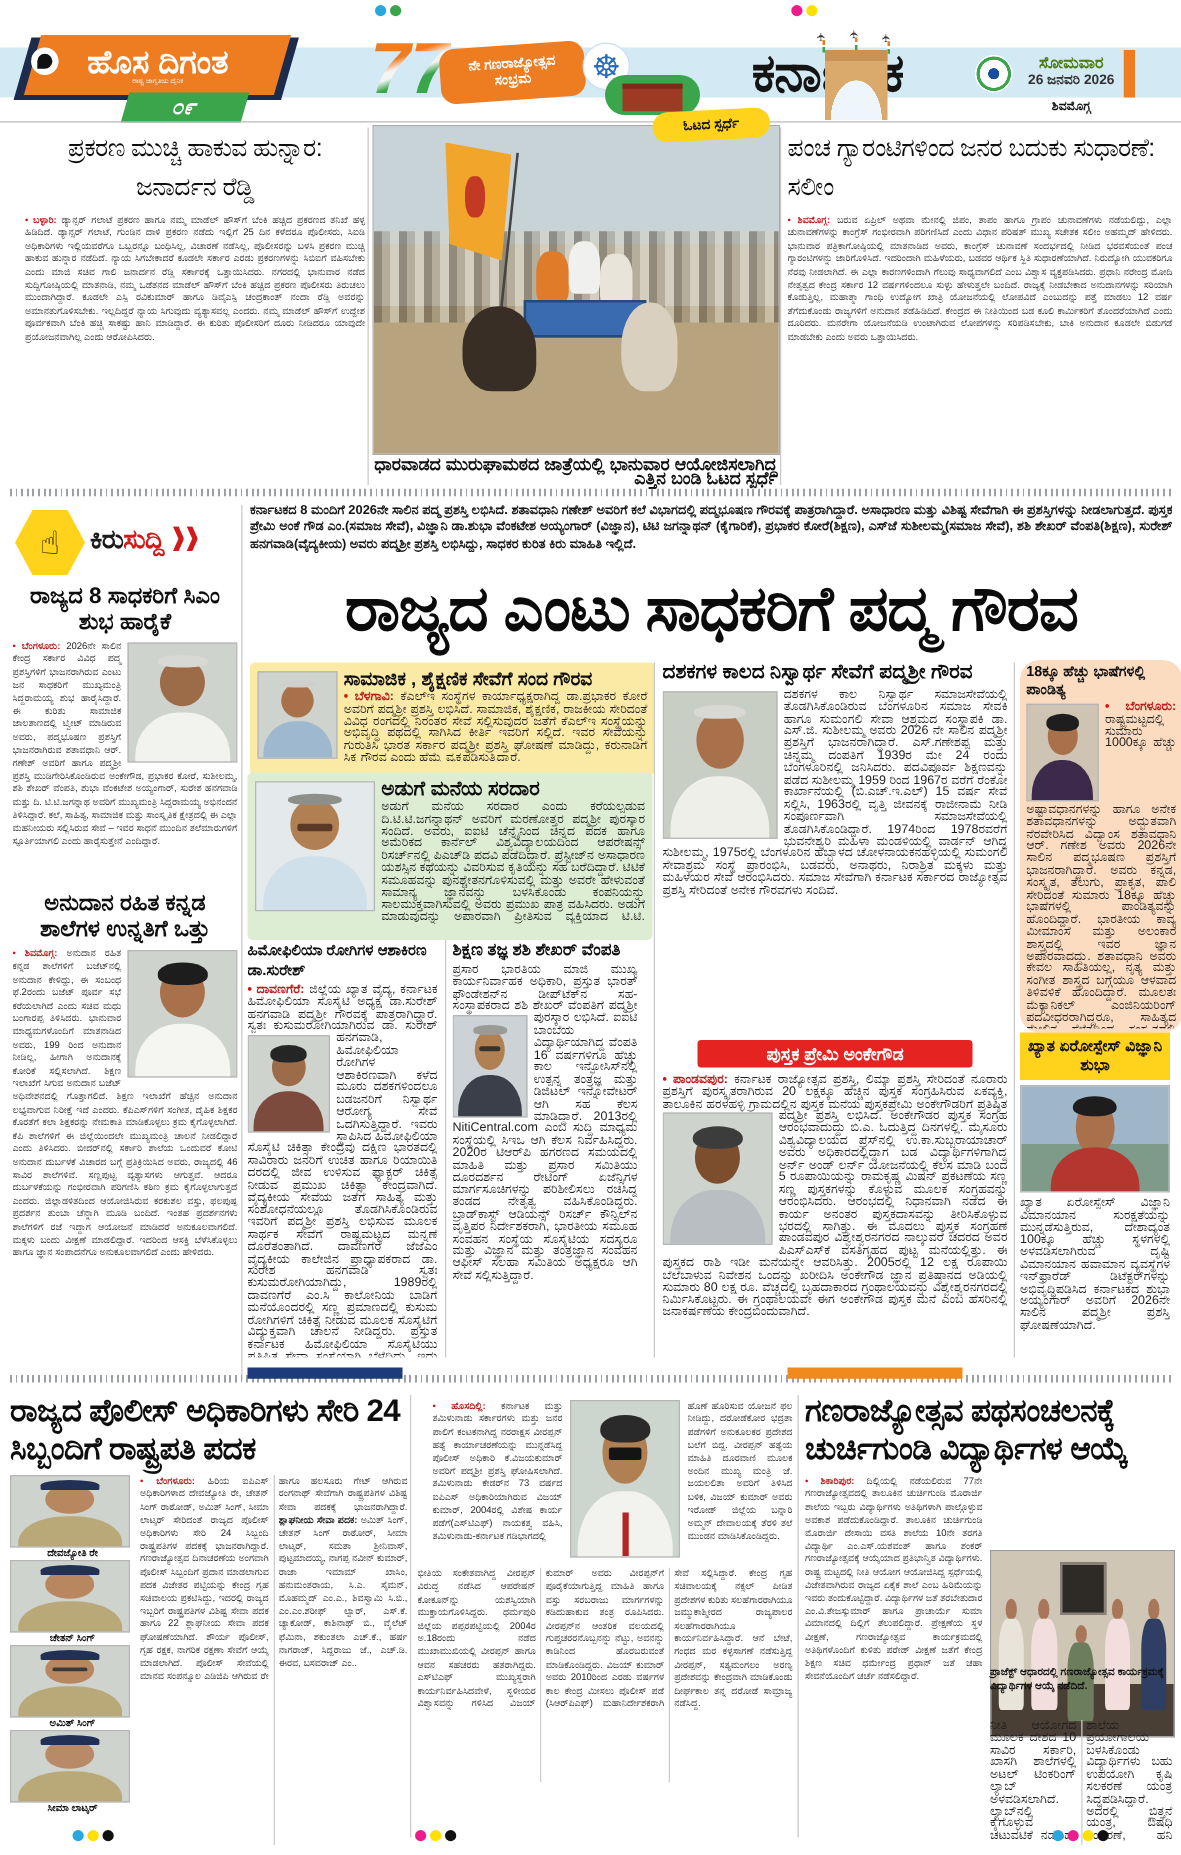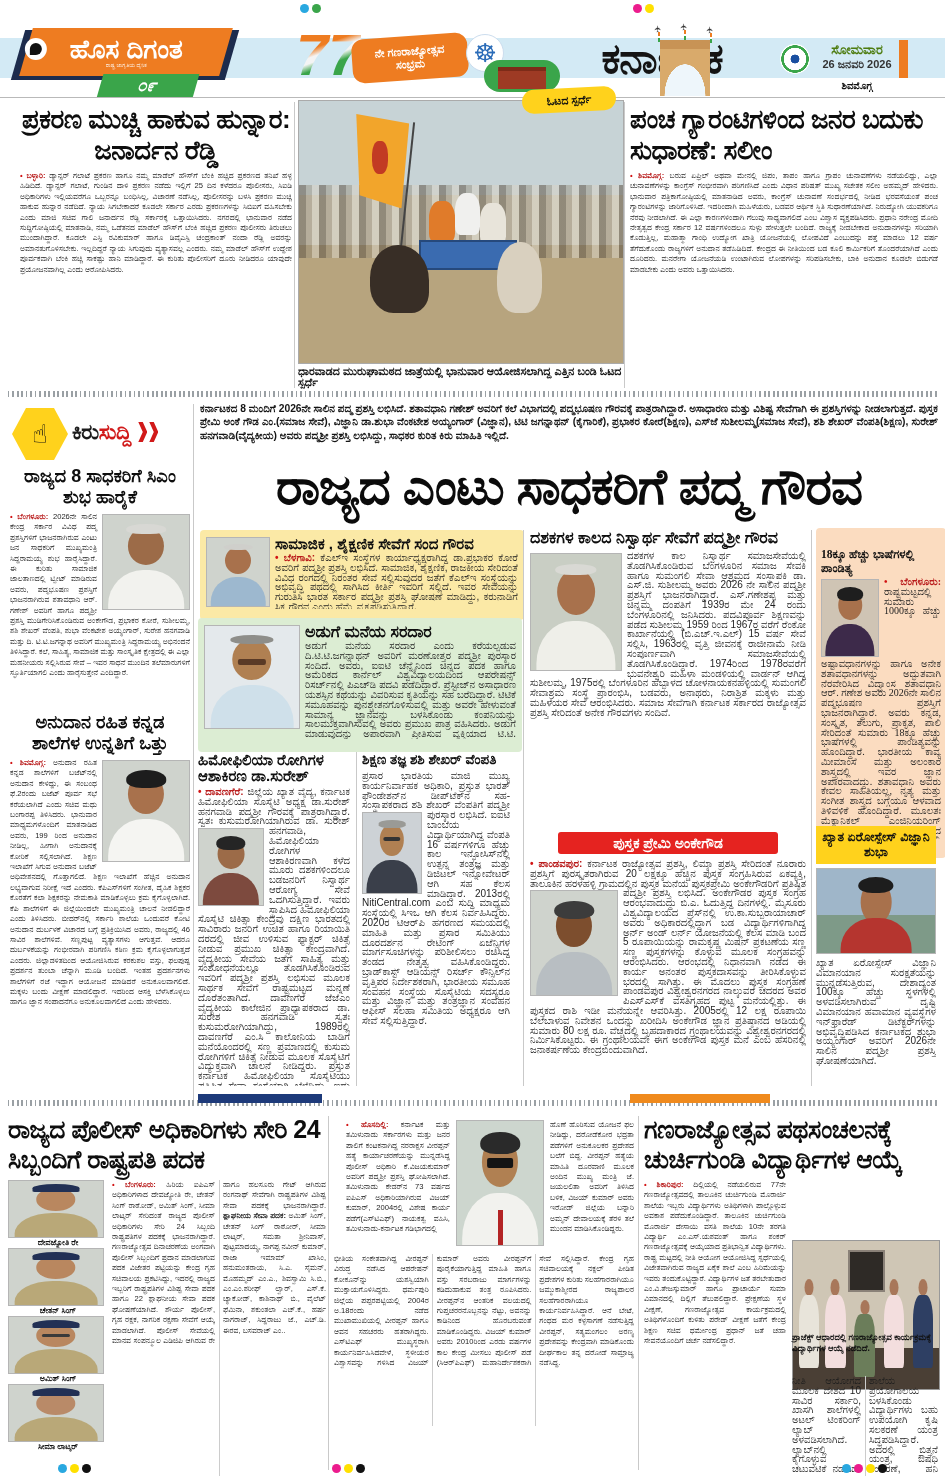--- a/index.html
+++ b/index.html
@@ -44,21 +44,21 @@
   .date-box{left:816px;top:42px;width:82px;text-align:center;}
   .date-day{font-size:13px;font-weight:bold;color:#4d7c0f;line-height:15px;}
   .date-date{font-size:11px;font-weight:bold;color:#333;line-height:14px;}
   .date-city{left:816px;top:80px;width:82px;text-align:center;font-size:10px;font-weight:bold;color:#111;}
   .orange-bar{left:899px;top:40px;width:9px;height:38px;background:#ee7c21;}
   
   .body-sm{font-size:7.6px;line-height:10.4px;color:#1d1d1d;text-align:justify;overflow:hidden;}
   .body-xs{font-size:10px;line-height:9.8px;color:#1d1d1d;text-align:justify;overflow:hidden;}
   .dl{color:#b91c1c;font-weight:bold;}
   .dl::before{content:"• ";color:#d21212;}
-  .h-top{font-size:26px;line-height:31px;font-weight:700;color:#0e0e0e;letter-spacing:-0.5px;}
+  .h-top{font-size:20px;line-height:31px;font-weight:400;color:#0e0e0e;letter-spacing:-0.5px;}
   .h-bot{font-size:25px;line-height:30px;font-weight:800;color:#0e0e0e;letter-spacing:-0.5px;}
   .vrule{width:1px;background:#c9c9c9;}
   .dash{height:6px;background:repeating-linear-gradient(90deg,#9aa0a4 0 1.5px,transparent 1.5px 4.5px);}
   
   .pt{position:relative;overflow:hidden;background:var(--bg,#cfd3cd);border:1px solid #b5b5b5;}
   .pt .hd{position:absolute;left:50%;top:13%;width:42%;height:40%;border-radius:50%;
       transform:translateX(-50%);background:var(--skin,#b9875f);}
   .pt .hr{position:absolute;left:50%;top:9%;width:46%;height:18%;border-radius:50% 50% 40% 40%;
       transform:translateX(-50%);background:var(--hair,#2a2a2a);}
   .pt .tr{position:absolute;left:50%;bottom:-4%;width:88%;height:46%;border-radius:46% 46% 0 0/80% 80% 0 0;
@@ -79,39 +79,39 @@
   .rflag{position:absolute;left:17%;top:5%;width:17%;height:36%;background:#f2a52b;
      clip-path:polygon(4% 0,100% 10%,86% 100%,10% 86%);}
   .rflag i{position:absolute;left:32%;top:28%;width:30%;height:36%;background:#c23a23;border-radius:40%;}
   .rpole{position:absolute;left:33%;top:8%;width:2px;height:52%;background:#444;transform:rotate(6deg);}
   .rcart{position:absolute;left:37%;top:53%;width:29%;height:10%;background:#3a6bb0;border:2px solid #26497c;}
   .rbull{position:absolute;left:22%;top:55%;width:18%;height:26%;background:#382e26;border-radius:48% 52% 30% 40%;}
   .rhorse{position:absolute;left:61%;top:54%;width:14%;height:27%;background:#d9d0bf;border-radius:50% 46% 36% 40%;}
   .rr{position:absolute;width:8%;height:16%;border-radius:40% 40% 20% 20%;}
   .race-badge{left:522px;top:88px;width:94px;height:24px;background:#ffd21c;border-radius:13px;transform:rotate(-3deg);
      display:flex;align-items:center;justify-content:center;font-size:11px;font-weight:bold;color:#111;z-index:5;}
-  .race-cap{left:298px;top:366px;width:324px;font-size:11px;font-weight:bold;color:#111;line-height:11px;}
+  .race-cap{left:298px;top:366px;width:324px;font-size:14px;font-weight:bold;color:#111;line-height:11px;text-align:right;}
   
   .ks-hex{left:12px;top:408px;width:56px;height:52px;background:#ffd21c;
      clip-path:polygon(25% 0,75% 0,100% 50%,75% 100%,25% 100%,0 50%);
      display:flex;align-items:center;justify-content:center;font-size:26px;color:#111;}
   .ks-title{left:72px;top:420px;font-size:21px;font-weight:800;letter-spacing:-0.5px;}
   .ks-title .red{color:#d11a1a;}
   .chv{display:inline-block;width:9px;height:20px;background:#d11a1a;margin-left:2px;vertical-align:-3px;
      clip-path:polygon(0 0,50% 0,100% 50%,50% 100%,0 100%,50% 50%);}
   .ks-h{font-size:18px;line-height:21px;font-weight:800;text-align:center;color:#0e0e0e;}
   
   .intro{left:200px;top:402px;width:738px;height:52px;font-size:10.3px;line-height:13.4px;font-weight:600;
      color:#151515;text-align:justify;overflow:hidden;}
   .h-main{left:200px;top:452px;width:738px;height:74px;font-size:50px;line-height:70px;font-weight:800;
      text-align:center;color:#0b0b0b;letter-spacing:-1px;overflow:hidden;}
   .pf-title{font-size:15px;line-height:18px;font-weight:800;color:#0e0e0e;}
   .box-yellow{background:#fbe9a6;border-radius:4px;padding:5px 6px;}
   .box-green{background:#dcedd3;border-radius:4px;padding:5px 6px;}
-  .box-peach{background:#fbdcc0;border-radius:4px;padding:20px 5px;font-family:Liberation Serif, serif;}
+  .box-peach{background:#fbdcc0;border-radius:16px;padding:4px 5px;}
   .red-bar{background:#e52320;color:#fff;text-align:center;font-size:14px;font-weight:800;
      height:22px;line-height:22px;border-radius:3px;}
   .yellow-bar{background:#ffd21c;color:#111;text-align:center;font-size:12.5px;line-height:15px;
      font-weight:800;padding:4px 2px;}
   .bar-navy{left:198px;top:1094px;width:124px;height:9px;background:#1d3a7a;}
   .bar-orange{left:630px;top:1094px;width:140px;height:9px;background:#f08a1d;}
   
   .bm-lower{column-count:3;column-gap:8px;column-rule:1px solid #ccc;}
   .cols2{column-count:2;column-gap:8px;column-rule:1px solid #ccc;}
   
@@ -275,21 +275,21 @@
       <span class="hd"></span>
         <span class="hr" style="height:9%;"></span>
         <span class="tr"></span>
         <span class="gl" style="top:32%;height:6%;background:#5a3a26;"></span>
     </div>
     <div class="pf-title" style="font-size:16px;">ಅಡುಗೆ ಮನೆಯ ಸರದಾರ</div>
     <div class="body-xs" style="height:98px;">ಅಡುಗೆ ಮನೆಯ ಸರದಾರ ಎಂದು ಕರೆಯಲ್ಪಡುವ ದಿ.ಟಿ.ಟಿ.ಜಗನ್ನಾಥನ್ ಅವರಿಗೆ ಮರಣೋತ್ತರ ಪದ್ಮಶ್ರೀ ಪುರಸ್ಕಾರ ಸಂದಿದೆ. ಅವರು, ಐಐಟಿ ಚೆನ್ನೈನಿಂದ ಚಿನ್ನದ ಪದಕ ಹಾಗೂ ಅಮೆರಿಕದ ಕಾರ್ನೆಲ್ ವಿಶ್ವವಿದ್ಯಾಲಯದಿಂದ ಆಪರೇಷನ್ಸ್ ರಿಸರ್ಚ್‌ನಲ್ಲಿ ಪಿಎಚ್‌ಡಿ ಪದವಿ ಪಡೆದಿದ್ದಾರೆ. ಪ್ರೆಸ್ಟೀಜ್‌ನ ಅಸಾಧಾರಣ ಯಶಸ್ಸಿನ ಕಥೆಯನ್ನು ವಿವರಿಸುವ ಕೃತಿಯನ್ನು ಸಹ ಬರೆದಿದ್ದಾರೆ. ಟಿಟಿಕೆ ಸಮೂಹವನ್ನು ಪುನಶ್ಚೇತನಗೊಳಿಸುವಲ್ಲಿ ಮತ್ತು ಅವರೇ ಹೇಳುವಂತೆ ಸಾಮಾನ್ಯ ಜ್ಞಾನವನ್ನು ಬಳಸಿಕೊಂಡು ಕಂಪನಿಯನ್ನು ಸಾಲಮುಕ್ತವಾಗಿಸುವಲ್ಲಿ ಅವರು ಪ್ರಮುಖ ಪಾತ್ರ ವಹಿಸಿದರು. ಅಡುಗೆ ಮಾಡುವುದನ್ನು ಅಪಾರವಾಗಿ ಪ್ರೀತಿಸುವ ವ್ಯಕ್ತಿಯಾದ ಟಿ.ಟಿ. ಜಗನ್ನಾಥನ್ ಅವರ ಆವಿಷ್ಕಾರದ ಹಂಬಲ ಯಾವಾಗಲೂ ಅಡುಗೆ ಮನೆಯಿಂದಲೇ ಪ್ರಾರಂಭವಾಗುತ್ತದೆ. ನಿಮಗೆ ಅಡುಗೆ ಮಾಡಲು ತಿಳಿದಿಲ್ಲದಿದ್ದರೆ, ನೀವು ಅಡುಗೆ ಉದ್ಯಮದಲ್ಲಿರಲು ಸಾಧ್ಯವಿಲ್ಲ ಎಂದು ಅವರು ಪ್ರತಿಪಾದಿಸುತ್ತಿದ್ದರು.</div>
   </div>
 
   <div class="abs ov" style="left:198px;top:752px;width:152px;height:334px;">
-    <div class="pf-title" style="font-size:15px;line-height:16px;">ಹಿಮೋಫಿಲಿಯಾ ರೋಗಿಗಳ ಆಶಾಕಿರಣ ಡಾ.ಸುರೇಶ್</div>
+    <div class="pf-title" style="font-size:12px;line-height:16px;">ಹಿಮೋಫಿಲಿಯಾ ರೋಗಿಗಳ ಆಶಾಕಿರಣ ಡಾ.ಸುರೇಶ್</div>
     <div class="body-xs" style="margin-top:3px;height:310px;">
       <span class="dl">ದಾವಣಗೆರೆ:</span>
       <span>ಜಿಲ್ಲೆಯ ಖ್ಯಾತ ವೈದ್ಯ, ಕರ್ನಾಟಕ ಹಿಮೋಫಿಲಿಯಾ ಸೊಸೈಟಿ ಅಧ್ಯಕ್ಷ ಡಾ.ಸುರೇಶ್ ಹನಗವಾಡಿ ಪದ್ಮಶ್ರೀ ಗೌರವಕ್ಕೆ ಪಾತ್ರರಾಗಿದ್ದಾರೆ. ಸ್ವತಃ ಕುಸುಮರೋಗಿಯಾಗಿರುವ ಡಾ. ಸುರೇಶ್ ಹನಗವಾಡಿ,</span>
       <div class="pt fl" style="width:64px;height:76px;--shirt:#7d4a3e;--hair:#252525;--skin:#9c6b48;">
         <span class="hd"></span>
           <span class="hr"></span>
           <span class="tr"></span>
       </div>
       <span>ಹಿಮೋಫಿಲಿಯಾ ರೋಗಿಗಳ ಆಶಾಕಿರಣವಾಗಿ ಕಳೆದ ಮೂರು ದಶಕಗಳಿಂದಲೂ ಬಡಜನರಿಗೆ ನಿಸ್ವಾರ್ಥ ಆರೋಗ್ಯ ಸೇವೆ ಒದಗಿಸುತ್ತಿದ್ದಾರೆ. ಇವರು ಸ್ಥಾಪಿಸಿದ ಹಿಮೋಫಿಲಿಯಾ ಸೊಸೈಟಿ ಚಿಕಿತ್ಸಾ ಕೇಂದ್ರವು ದಕ್ಷಿಣ ಭಾರತದಲ್ಲಿ ಸಾವಿರಾರು ಜನರಿಗೆ ಉಚಿತ ಹಾಗೂ ರಿಯಾಯಿತಿ ದರದಲ್ಲಿ ಜೀವ ಉಳಿಸುವ ಫ್ಯಾಕ್ಟರ್ ಚಿಕಿತ್ಸೆ ನೀಡುವ ಪ್ರಮುಖ ಚಿಕಿತ್ಸಾ ಕೇಂದ್ರವಾಗಿದೆ. ವೈದ್ಯಕೀಯ ಸೇವೆಯ ಜತೆಗೆ ಸಾಹಿತ್ಯ ಮತ್ತು ಸಂಶೋಧನೆಯಲ್ಲೂ ತೊಡಗಿಸಿಕೊಂಡಿರುವ ಇವರಿಗೆ ಪದ್ಮಶ್ರೀ ಪ್ರಶಸ್ತಿ ಲಭಿಸುವ ಮೂಲಕ ಸಾರ್ಥಕ ಸೇವೆಗೆ ರಾಷ್ಟ್ರಮಟ್ಟದ ಮನ್ನಣೆ ದೊರೆತಂತಾಗಿದೆ. ದಾವಣಗೆರೆ ಜೆಜೆಎಂ ವೈದ್ಯಕೀಯ ಕಾಲೇಜಿನ ಪ್ರಾಧ್ಯಾಪಕರಾದ ಡಾ. ಸುರೇಶ ಹನಗವಾಡಿ ಸ್ವತಃ ಕುಸುಮರೋಗಿಯಾಗಿದ್ದು, 1989ರಲ್ಲಿ ದಾವಣಗೆರೆ ಎಂ.ಸಿ ಕಾಲೋನಿಯ ಬಾಡಿಗೆ ಮನೆಯೊಂದರಲ್ಲಿ ಸಣ್ಣ ಪ್ರಮಾಣದಲ್ಲಿ ಕುಸುಮ ರೋಗಿಗಳಿಗೆ ಚಿಕಿತ್ಸೆ ನೀಡುವ ಮೂಲಕ ಸೊಸೈಟಿಗೆ ವಿದ್ಯುಕ್ತವಾಗಿ ಚಾಲನೆ ನೀಡಿದ್ದರು. ಪ್ರಸ್ತುತ ಕರ್ನಾಟಕ ಹಿಮೋಫಿಲಿಯಾ ಸೊಸೈಟಿಯು ಪ್ರತಿಷ್ಠಿತ ಸೇವಾ ಸಂಸ್ಥೆಯಾಗಿ ಬೆಳೆದಿದ್ದು, ಇದು ಹಿಮೋಫಿಲಿಯಾ ರೋಗಿಗಳ ಪಾಲಿಗೆ ಆಶಾಕಿರಣವಾಗುವಲ್ಲಿ ಡಾ. ಸುರೇಶ ಹನಗವಾಡಿಯವರ ಅಪಾರ ಪರಿಶ್ರಮವಿದೆ.</span>
     </div>

